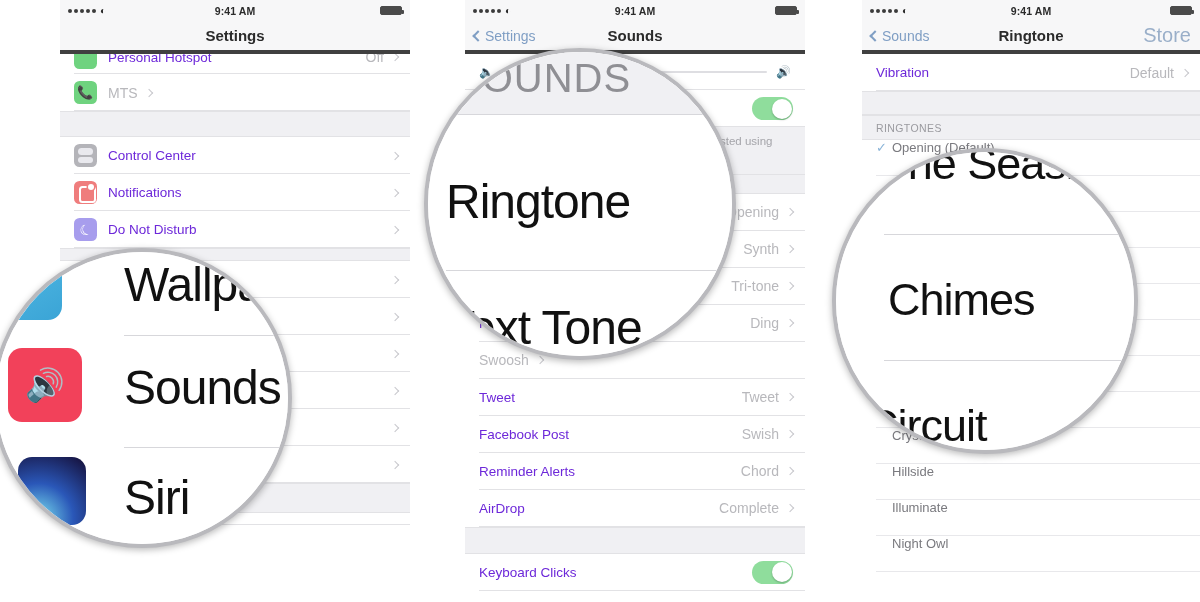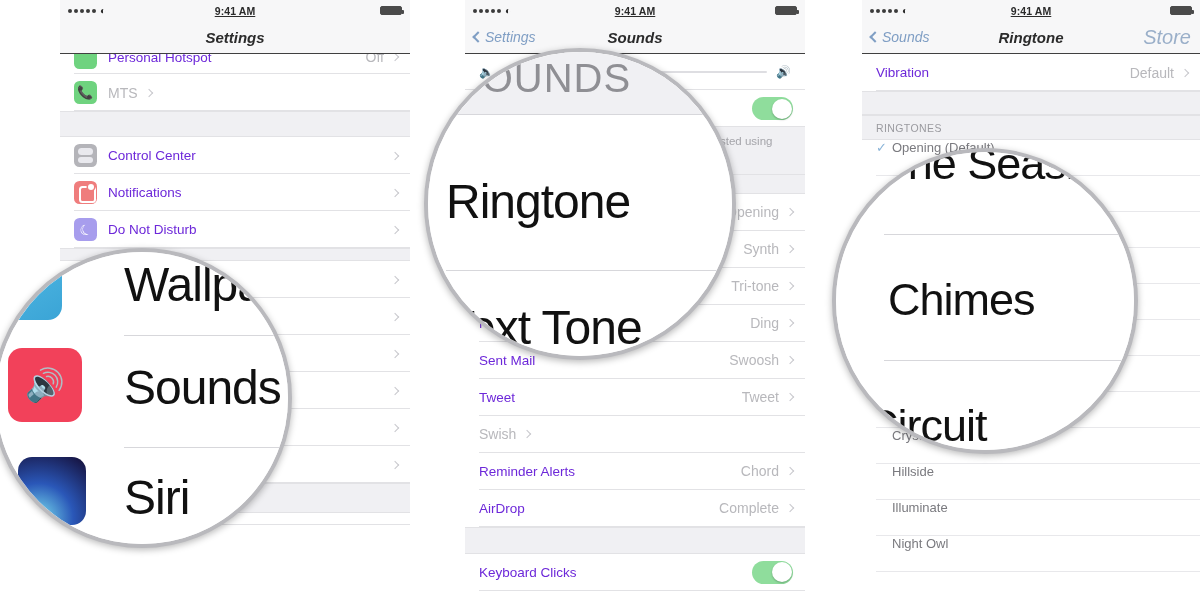--- a/index.html
+++ b/index.html
@@ -22,30 +22,30 @@
 
   
   .statusbar {
     position: relative; height: 21px; background: #f7f7f8;
     display: flex; align-items: center; padding: 0 8px;
     font-size: 10px; color: #2b2b2b; font-weight: bold;
   }
   .sb-left { display:flex; align-items:center; gap:2px; flex: 0 0 auto; }
   .dot { width:4px; height:4px; border-radius:50%; background:#3b3b3b; display:inline-block; }
   .wifi { margin-left:2px; }
-  .sb-time { position:absolute; left:0; right:0; text-align:center; font-size:10.5px; font-weight:bold; letter-spacing:.1px;text-decoration:underline;}
+  .sb-time { position:absolute; left:0; right:0; text-align:center; font-size:10.5px; font-weight:bold; letter-spacing:.1px;}
   .sb-right { margin-left:auto; display:flex; align-items:center; z-index:2;}
   .batt { width:22px; height:9px; border:1px solid #4a4a4a; border-radius:2px; position:relative; background:#4a4a4a;}
   .batt:after{content:""; position:absolute; right:-3px; top:2.5px; width:2px; height:4px; background:#4a4a4a; border-radius:0 1px 1px 0;}
 
   
   .navbar {
     position: relative; height: 33px; background: #f7f7f8;
-    border-bottom: 1px solid #404040;
-    display:flex; align-items:center; padding: 0 9px; font-style: italic;
+    border-bottom: 4px solid #404040;
+    display:flex; align-items:center; padding: 0 9px;
   }
   .nav-title {
     position:absolute; left:0; right:0; text-align:center;
     font-size: 15px; font-weight: bold; color:#2b2b2b;
   }
   .nav-back { display:flex; align-items:center; gap:3px; color:#7f9ec4; font-size:14px; z-index:2;}
   .chev-l { width:8px; height:8px; border-left:2.2px solid #7f9ec4; border-bottom:2.2px solid #7f9ec4; transform: rotate(45deg); display:inline-block;}
   .nav-right { margin-left:auto; color:#9aafc9; font-size:20px; z-index:2;}
 
   
@@ -277,30 +277,30 @@
         <span class="lbl">New Voicemail</span>
         <span class="val">Tri-tone</span>
         <i class="chev"></i>
       </div>
       <div class="row">
         <span class="lbl">New Mail</span>
         <span class="val">Ding</span>
         <i class="chev"></i>
       </div>
       <div class="row">
-        <span class="lbl">Sent Mail</span>
         <span class="val">Swoosh</span>
         <i class="chev"></i>
       </div>
       <div class="row">
         <span class="lbl">Tweet</span>
         <span class="val">Tweet</span>
         <i class="chev"></i>
       </div>
       <div class="row">
+        <span class="lbl">Facebook Post</span>
         <span class="val">Swish</span>
         <i class="chev"></i>
       </div>
       <div class="row">
         <span class="lbl">Reminder Alerts</span>
         <span class="val">Chord</span>
         <i class="chev"></i>
       </div>
       <div class="row">
         <span class="lbl">AirDrop</span>

